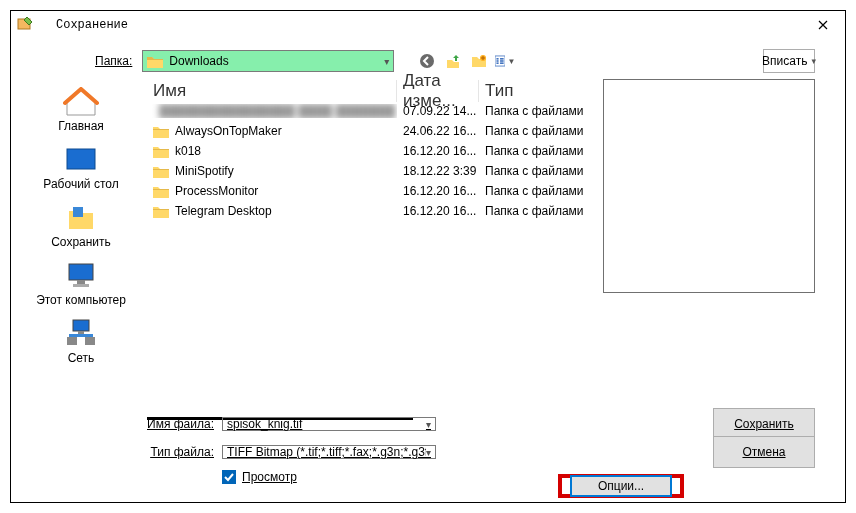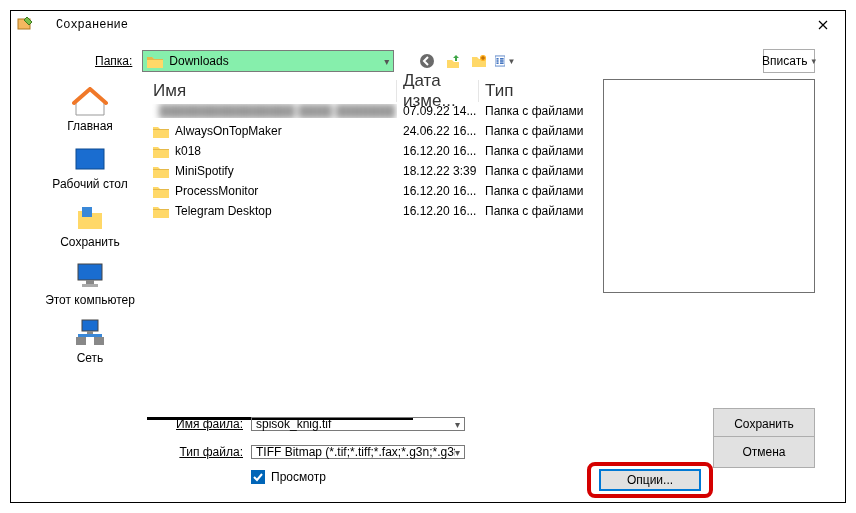--- a/index.html
+++ b/index.html
@@ -17,21 +17,21 @@
 .folder-select .arrow { margin-left: auto; font-size: 10px; color: #555; }
 
 .toolbar-icons { display: flex; gap: 4px; margin-left: 16px; }
 .tico { width: 22px; height: 22px; display: flex; align-items: center; justify-content: center; border: 1px solid transparent; }
 
 .fit-btn { position: absolute; right: 20px; top: 0; width: 52px; height: 24px; border: 1px solid #adadad; display: flex; align-items: center; justify-content: center; gap: 4px; }
 .fit-btn .ar { font-size: 9px; color: #555; }
 
 .body-area { position: absolute; top: 30px; left: 0; right: 0; bottom: 84px; }
 
-.places { width: 120px; position: absolute; left: 9px; top: 0; bottom: 0; display: flex; flex-direction: column; align-items: center; padding-top: 4px; gap: 4px; }
+.places { width: 120px; position: absolute; left: 0; top: 0; bottom: 0; display: flex; flex-direction: column; align-items: center; padding-top: 4px; gap: 4px; }
 .place { width: 100px; display: flex; flex-direction: column; align-items: center; padding: 4px 0; gap: 2px; }
 .place-icon { width: 36px; height: 30px; display: flex; align-items: center; justify-content: center; }
 .place-label { text-align: center; font-size: 12px; }
 
 .filepane { position: absolute; left: 126px; top: 0; width: 456px; bottom: 0; }
 
 .header-row { display: flex; height: 22px; align-items: center; border-top: 1px solid #fff; }
 .hcol { height: 22px; display: flex; align-items: center; padding: 0 6px; border-right: 1px solid #e5e5e5; font-size: 17px; color: #333; }
 .hcol.name { width: 250px; }
 .hcol.date { width: 82px; }
@@ -43,27 +43,27 @@
 .fcell.name { width: 250px; display: flex; align-items: center; gap: 6px; }
 .fcell.date { width: 82px; }
 .fcell.type { width: 110px; text-overflow: clip; }
 .fcell.type span { display: block; overflow: hidden; white-space: nowrap; }
 .blurred { filter: blur(3px); color: #999; }
 
 .hr { position: absolute; left: 126px; bottom: -10px; width: 266px; height: 3px; background: #000; }
 
 .preview { position: absolute; right: 20px; top: 30px; width: 212px; height: 214px; border: 1px solid #707070; background: #fff; }
 
-.bottom { position: absolute; left: 136px; bottom: 0; right: 20px; height: 82px; }
+.bottom { position: absolute; left: 107px; bottom: 0; right: 20px; height: 82px; text-decoration: underline; }
 .brow { display: flex; align-items: center; height: 24px; gap: 8px; }
 .blabel { width: 86px; text-align: right; text-decoration: underline; }
 .binput { width: 214px; height: 14px; border: 1px solid #7a7a7a; display: flex; align-items: center; padding: 0 4px; }
 .binput .arrow { margin-left: auto; font-size: 10px; color: #555; }
 .bbtn { width: 102px; height: 32px; border: 1px solid #adadad; background: #e1e1e1; display: flex; align-items: center; justify-content: center; }
-.options-highlight { position: absolute; left: 430px; bottom: -4px; width: 126px; height: 36px; border: 4px solid #d40000; border-radius: 8px; display: flex; align-items: center; justify-content: center; margin-top: 48px; }
+.options-highlight { position: absolute; left: 430px; bottom: -4px; width: 126px; height: 24px; border: 4px solid #d40000; border-radius: 0; display: flex; align-items: center; justify-content: center; margin-top: 48px; }
 .options-btn { width: 102px; height: 22px; border: 2px solid #0078d4; background: #e1e1e1; display: flex; align-items: center; justify-content: center; }
 
 .chk { width: 14px; height: 14px; background: #0065b8; display: flex; align-items: center; justify-content: center; }
 .chk svg { width: 10px; height: 10px; }
 .chkrow { display: flex; align-items: center; gap: 6px; margin-left: 94px; margin-top: 6px; }
 
 .folder-icon { width: 16px; height: 13px; }
 .tri { font-size: 8px; color: #555; margin-left: 2px; }
 </style>
 </head>

